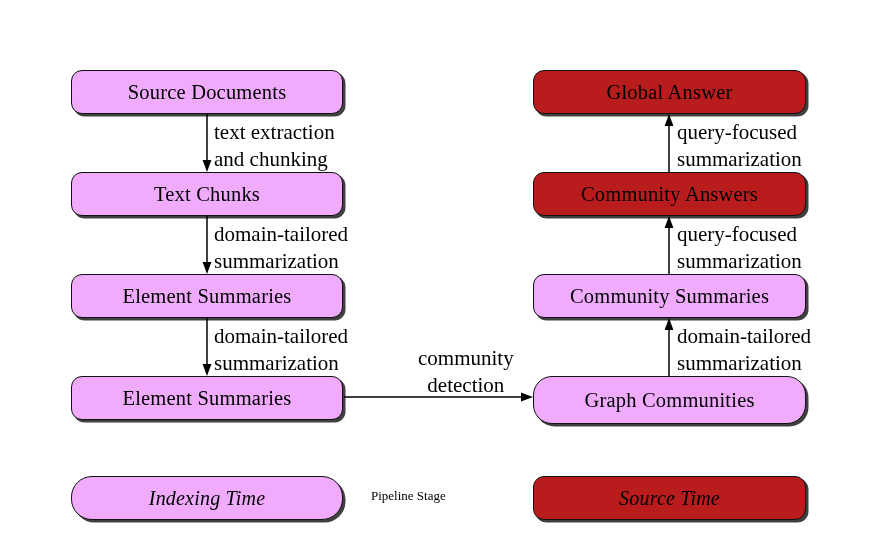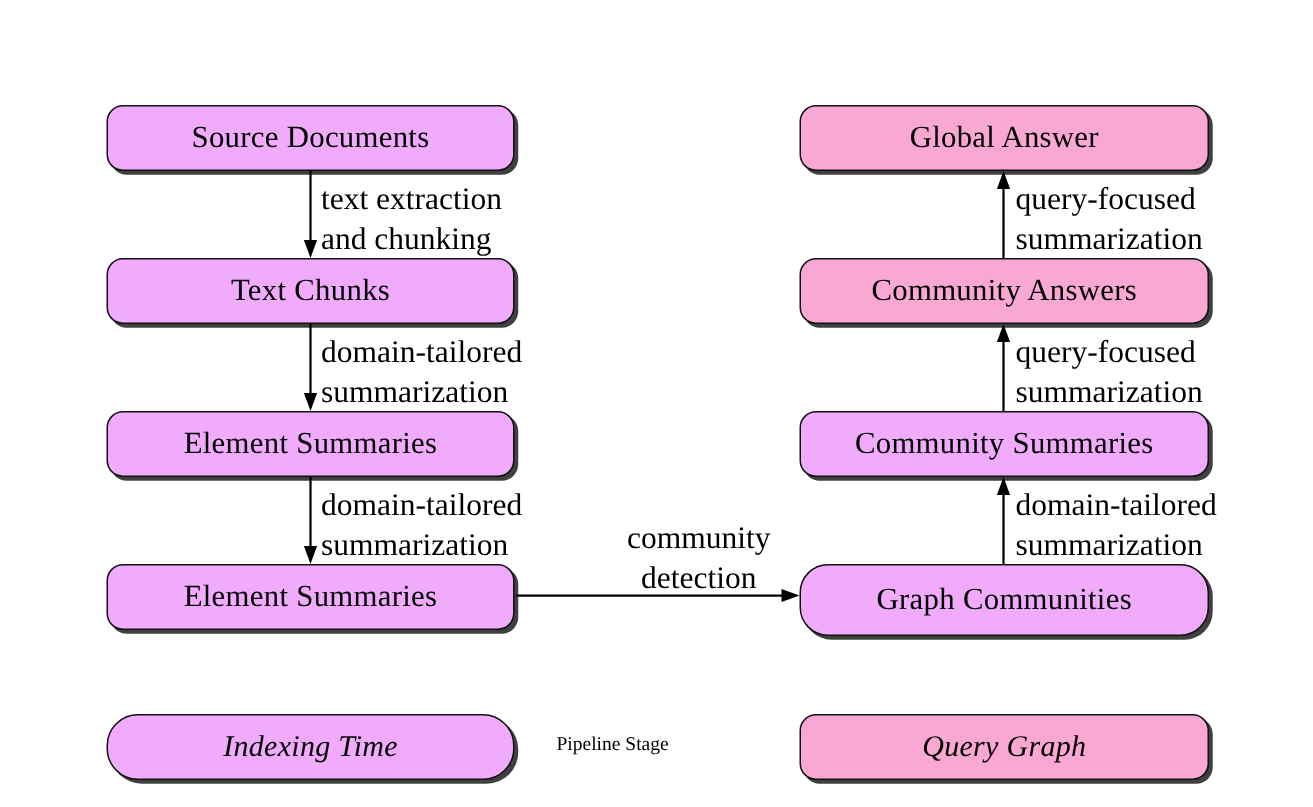--- a/index.html
+++ b/index.html
@@ -31,21 +31,21 @@
     align-items: center;
     justify-content: center;
     font-size: 20.5px;
     letter-spacing: 0.2px;
     line-height: 1;
     box-shadow: 2.5px 2.5px 0 rgba(0,0,0,0.75);
     white-space: nowrap;
     user-select: none;
   }
   .node.indexing { background: #f0abfc; }
-  .node.query    { background: #f9a8d4; justify-content: center; }
+  .node.query    { background: #b91c1c; justify-content: center; }
 
   .node.legend-node {
     font-style: italic;
     font-size: 20px;
   }
 
   
   .edge-label {
     position: absolute;
     font-size: 21px;
@@ -187,16 +187,16 @@
 
   <div class="node indexing legend-node" style="left:71px; top:476px; width:272px; height:44px;border-radius:21px;">
     <span>Indexing Time</span>
   </div>
 
   <div class="stage-label" style="left:371px; top:488px;">
     <span>Pipeline Stage</span>
   </div>
 
   <div class="node query legend-node" style="left:533px; top:476px; width:273px; height:44px;">
-    <span>Query Graph</span>
+    <span>Source Time</span>
   </div>
 
 </div>
 
 </body></html>

